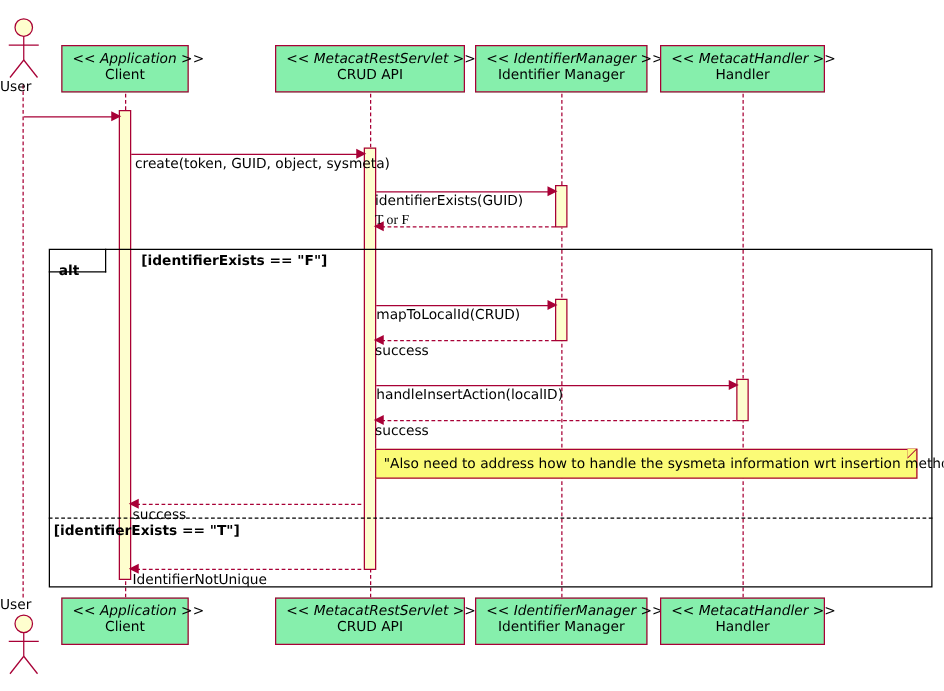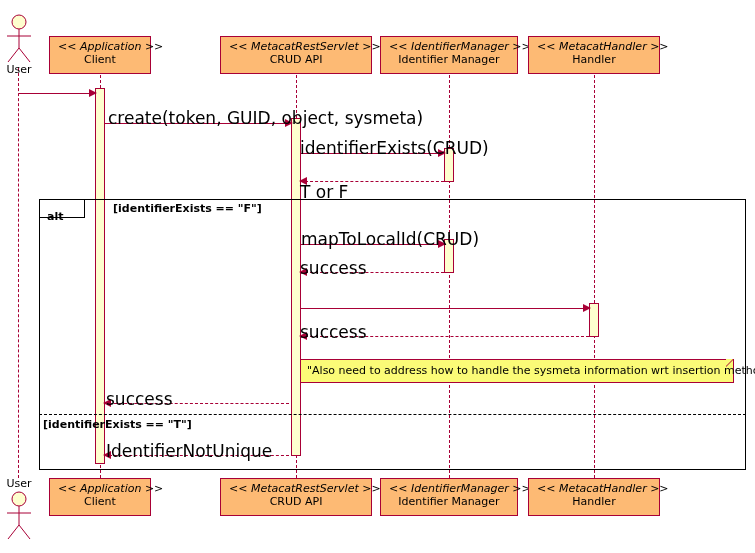--- a/index.html
+++ b/index.html
@@ -17,21 +17,21 @@
   }
   .lifeline {
     position: absolute;
     width: 0;
     border-left: 1px dashed #a80036;
     top: 0;
   }
   .actor-box {
     position: absolute;
     box-sizing: border-box;
-    background: #fdba74;
+    background: #86efac;
     border: 1px solid #a80036;
     text-align: center;
     padding: 4px 8px 4px 8px;
     line-height: 1.15;
   }
   .actor-box .stereo {
     font-size: 11px;
     font-style: italic;
     color: #000000;
     white-space: nowrap;
@@ -41,21 +41,21 @@
     color: #000000;
     white-space: nowrap;
   }
   .stick {
     position: absolute;
   }
   .stick .label {
     position: absolute;
     font-size: 11px;
     color: #000000;
-    text-align: center;
+    text-align: left;
     white-space: nowrap;
   }
   .activation {
     position: absolute;
     background: #fefece;
     border: 1px solid #a80036;
     width: 10px;
     box-sizing: border-box;
   }
   .arrow-line {
@@ -74,23 +74,24 @@
     border-bottom: 4px solid transparent;
   }
   .arrow-head.right {
     border-left: 8px solid #a80036;
   }
   .arrow-head.left {
     border-right: 8px solid #a80036;
   }
   .msg-label {
     position: absolute;
-    font-size: 17px;
-    color: #000000;
-    white-space: nowrap;
+    font-size: 11px;
+    color: #000000;
+    white-space: nowrap;
+    margin-top: 16px;
   }
   .frame {
     position: absolute;
     border: 1px solid #000000;
     box-sizing: border-box;
     background: transparent;
   }
   .frame-tab {
     position: absolute;
     border-right: 1px solid #000000;
@@ -223,41 +224,42 @@
   <div class="arrow-line" style="left:19px; top:93px; width:72px;"></div>
   <div class="arrow-head right" style="left:89px; top:89px;"></div>
   <span class="msg-label" style="left:30px; top:78px;"></span>
 
   <div class="arrow-line" style="left:105px; top:123px; width:182px;"></div>
   <div class="arrow-head right" style="left:285px; top:119px;"></div>
   <span class="msg-label" style="left:108px; top:108px;">create(token, GUID, object, sysmeta)</span>
 
   <div class="arrow-line" style="left:301px; top:153px; width:139px;"></div>
   <div class="arrow-head right" style="left:438px; top:149px;"></div>
-  <span class="msg-label" style="left:300px; top:138px;">identifierExists(CRUD)</span>
+  <span class="msg-label" style="left:300px; top:138px;">identifierExists(GUID)</span>
 
   <div class="arrow-line dashed" style="left:305px; top:181px; width:139px;"></div>
   <div class="arrow-head left" style="left:299px; top:177px;"></div>
-  <span class="msg-label" style="left:300px; top:182px;">T or F</span>
+  <span class="msg-label" style="left:300px; top:154px;font-family:Liberation Serif, serif;">T or F</span>
 
   <div class="frame" style="left:39px; top:199px; width:707px; height:271px;"></div>
   <div class="frame-tab" style="left:39px; top:199px; width:46px; height:19px;"></div>
   <span class="frame-tab-label" style="left:47px; top:210px;">alt</span>
   <span class="guard" style="left:113px; top:202px;">[identifierExists == "F"]</span>
 
   <div class="arrow-line" style="left:301px; top:244px; width:139px;"></div>
   <div class="arrow-head right" style="left:438px; top:240px;"></div>
   <span class="msg-label" style="left:301px; top:229px;">mapToLocalId(CRUD)</span>
 
   <div class="arrow-line dashed" style="left:305px; top:272px; width:139px;"></div>
   <div class="arrow-head left" style="left:299px; top:268px;"></div>
   <span class="msg-label" style="left:300px; top:258px;">success</span>
 
   <div class="arrow-line" style="left:301px; top:308px; width:284px;"></div>
   <div class="arrow-head right" style="left:583px; top:304px;"></div>
+  <span class="msg-label" style="left:301px; top:293px;">handleInsertAction(localID)</span>
 
   <div class="arrow-line dashed" style="left:305px; top:336px; width:284px;"></div>
   <div class="arrow-head left" style="left:299px; top:332px;"></div>
   <span class="msg-label" style="left:300px; top:322px;">success</span>
 
   <div class="note" style="left:300px; top:359px; width:434px; height:24px;">
     <span>"Also need to address how to handle the sysmeta information wrt insertion methods"</span>
   </div>
   <div class="note-fold" style="left:726px; top:359px;"></div>
   <div class="note-fold-inner" style="left:726px; top:359px;"></div>

